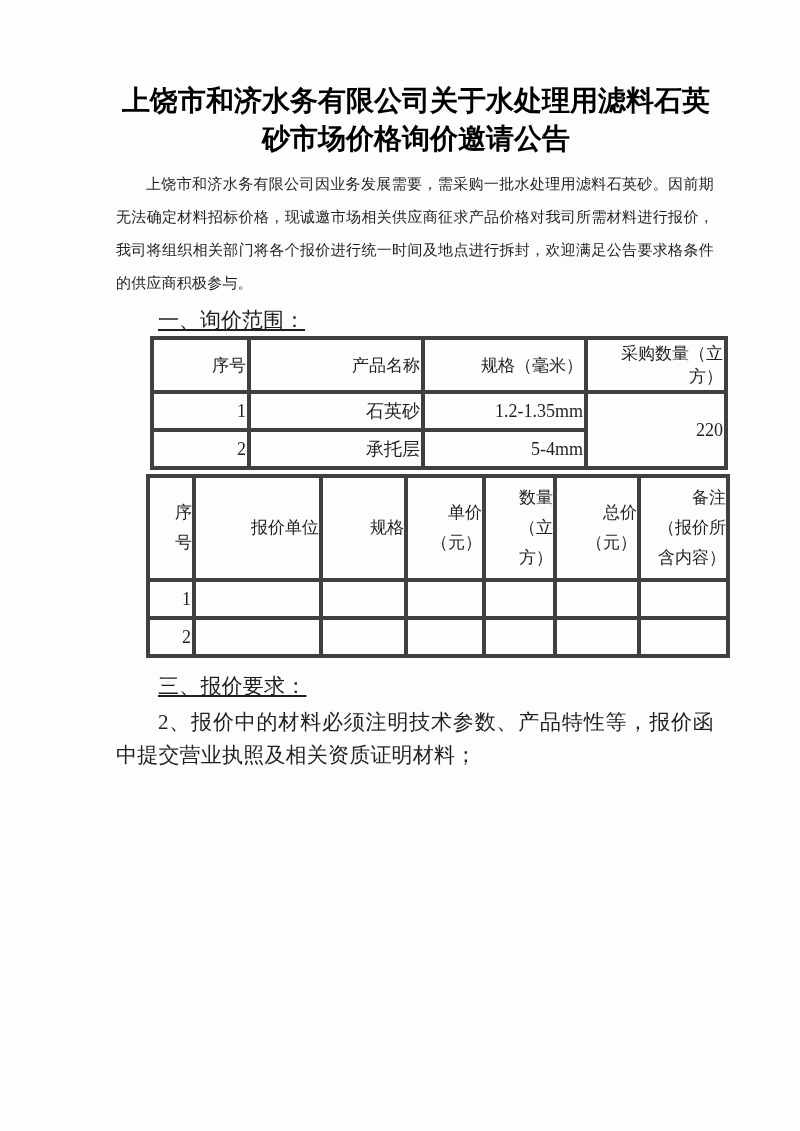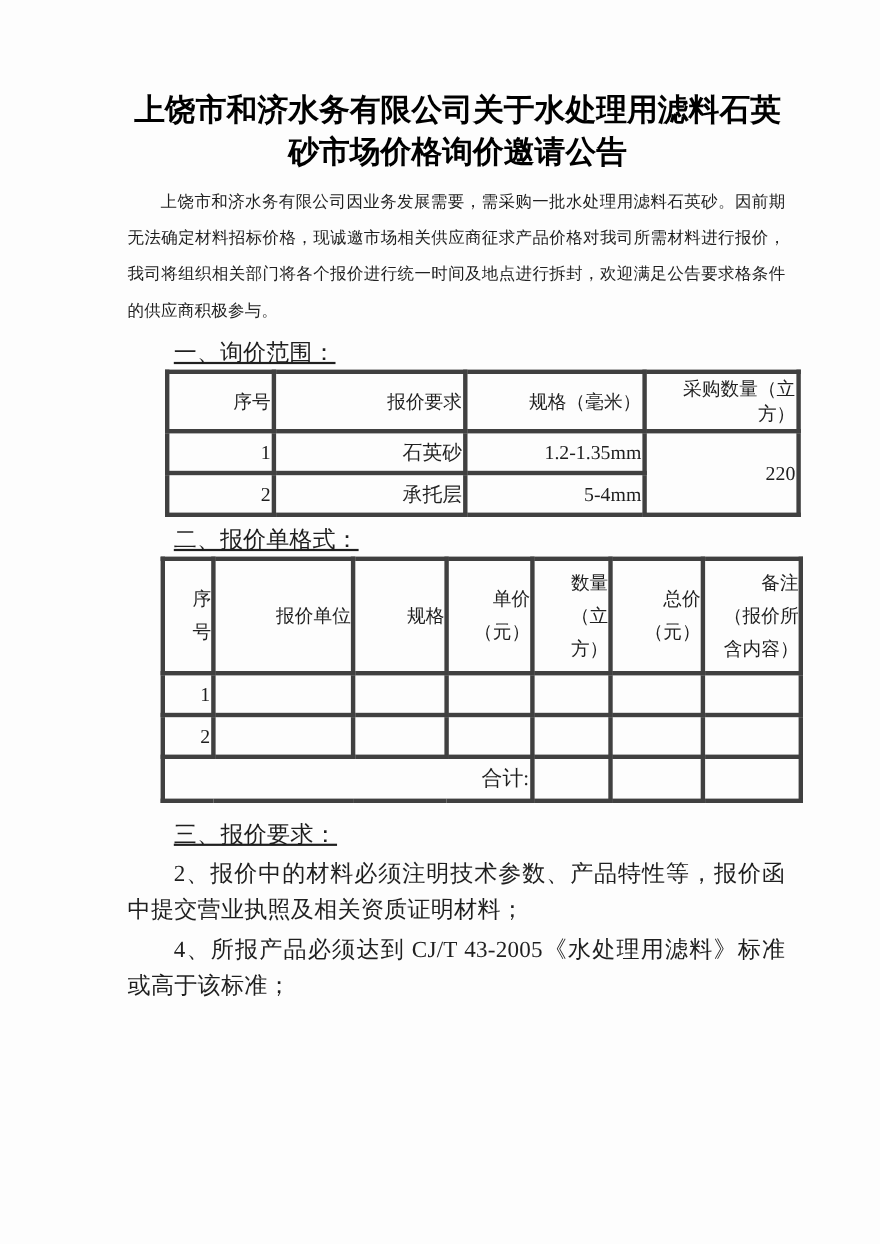--- a/index.html
+++ b/index.html
@@ -93,41 +93,40 @@
   <table class="t1">
     <colgroup>
       <col style="width:97px">
         <col style="width:174px">
         <col style="width:163px">
         <col style="width:140px">
     </colgroup>
     <thead>
       <tr>
         <th>序号</th>
-        <th>报价要求</th>
+        <th>产品名称</th>
         <th>规格（毫米）</th>
         <th>采购数量（立方）</th>
       </tr>
     </thead>
     <tbody>
       <tr>
         <td>1</td>
         <td>石英砂</td>
         <td>1.2-1.35mm</td>
         <td rowspan="2">220</td>
       </tr>
       <tr>
         <td>2</td>
         <td>承托层</td>
         <td>5-4mm</td>
       </tr>
     </tbody>
   </table>
 
-  <p class="sec-heading">二、报价单格式：</p>
 
   <table class="t2">
     <colgroup>
       <col style="width:46px">
         <col style="width:127px">
         <col style="width:85px">
         <col style="width:78px">
         <col style="width:71px">
         <col style="width:84px">
         <col style="width:89px">
@@ -161,28 +160,21 @@
       </tr>
       <tr>
         <td class="data-cell">2</td>
         <td class="data-cell"></td>
         <td class="data-cell"></td>
         <td class="data-cell"></td>
         <td class="data-cell"></td>
         <td class="data-cell"></td>
         <td class="data-cell"></td>
       </tr>
-      <tr>
-        <td class="total-cell" colspan="4">合计:</td>
-        <td class="total-empty"></td>
-        <td class="total-empty"></td>
-        <td class="total-empty"></td>
-      </tr>
     </tbody>
   </table>
 
   <div class="items">
     <p class="item sec-heading" style="margin-top:12px">三、报价要求：</p>
     <p class="item">2、报价中的材料必须注明技术参数、产品特性等，报价函中提交营业执照及相关资质证明材料；</p>
-    <p class="item">4、所报产品必须达到 CJ/T 43-2005《水处理用滤料》标准或高于该标准；</p>
   </div>
 
 </div>
 
 </body></html>

